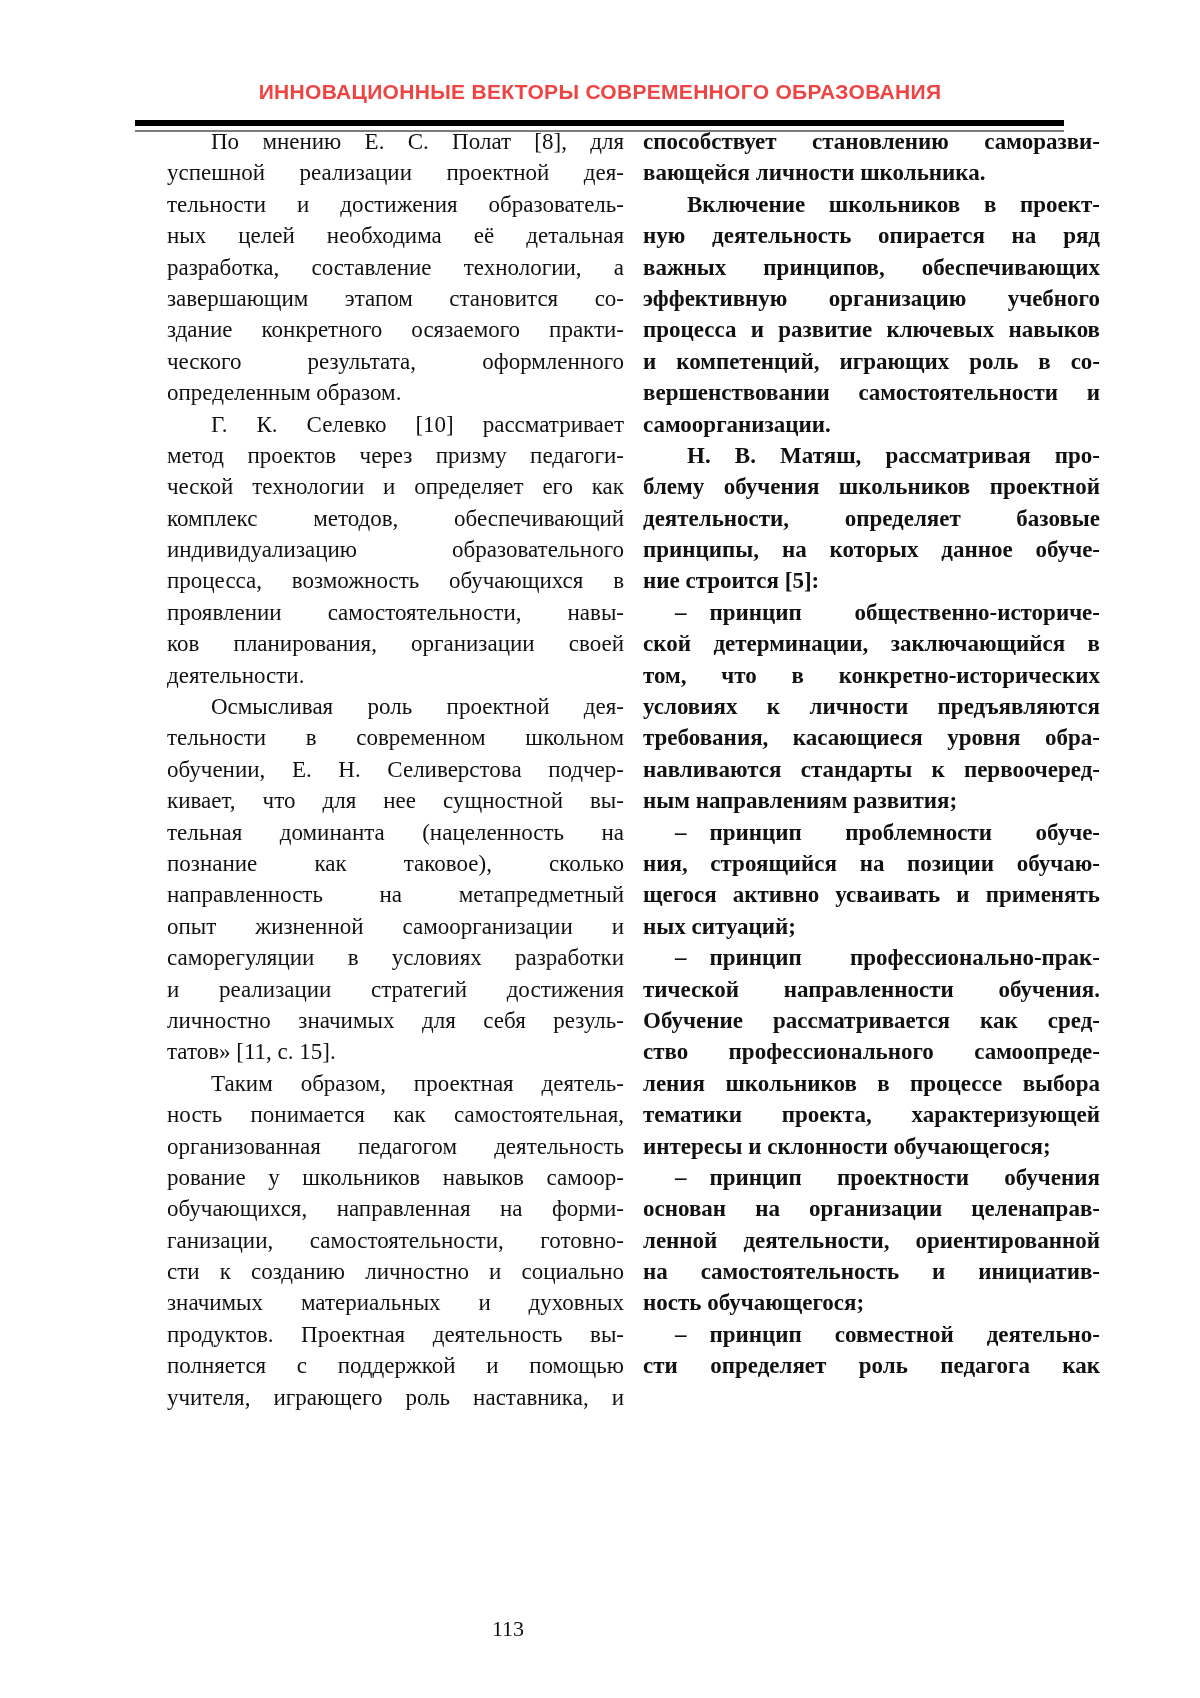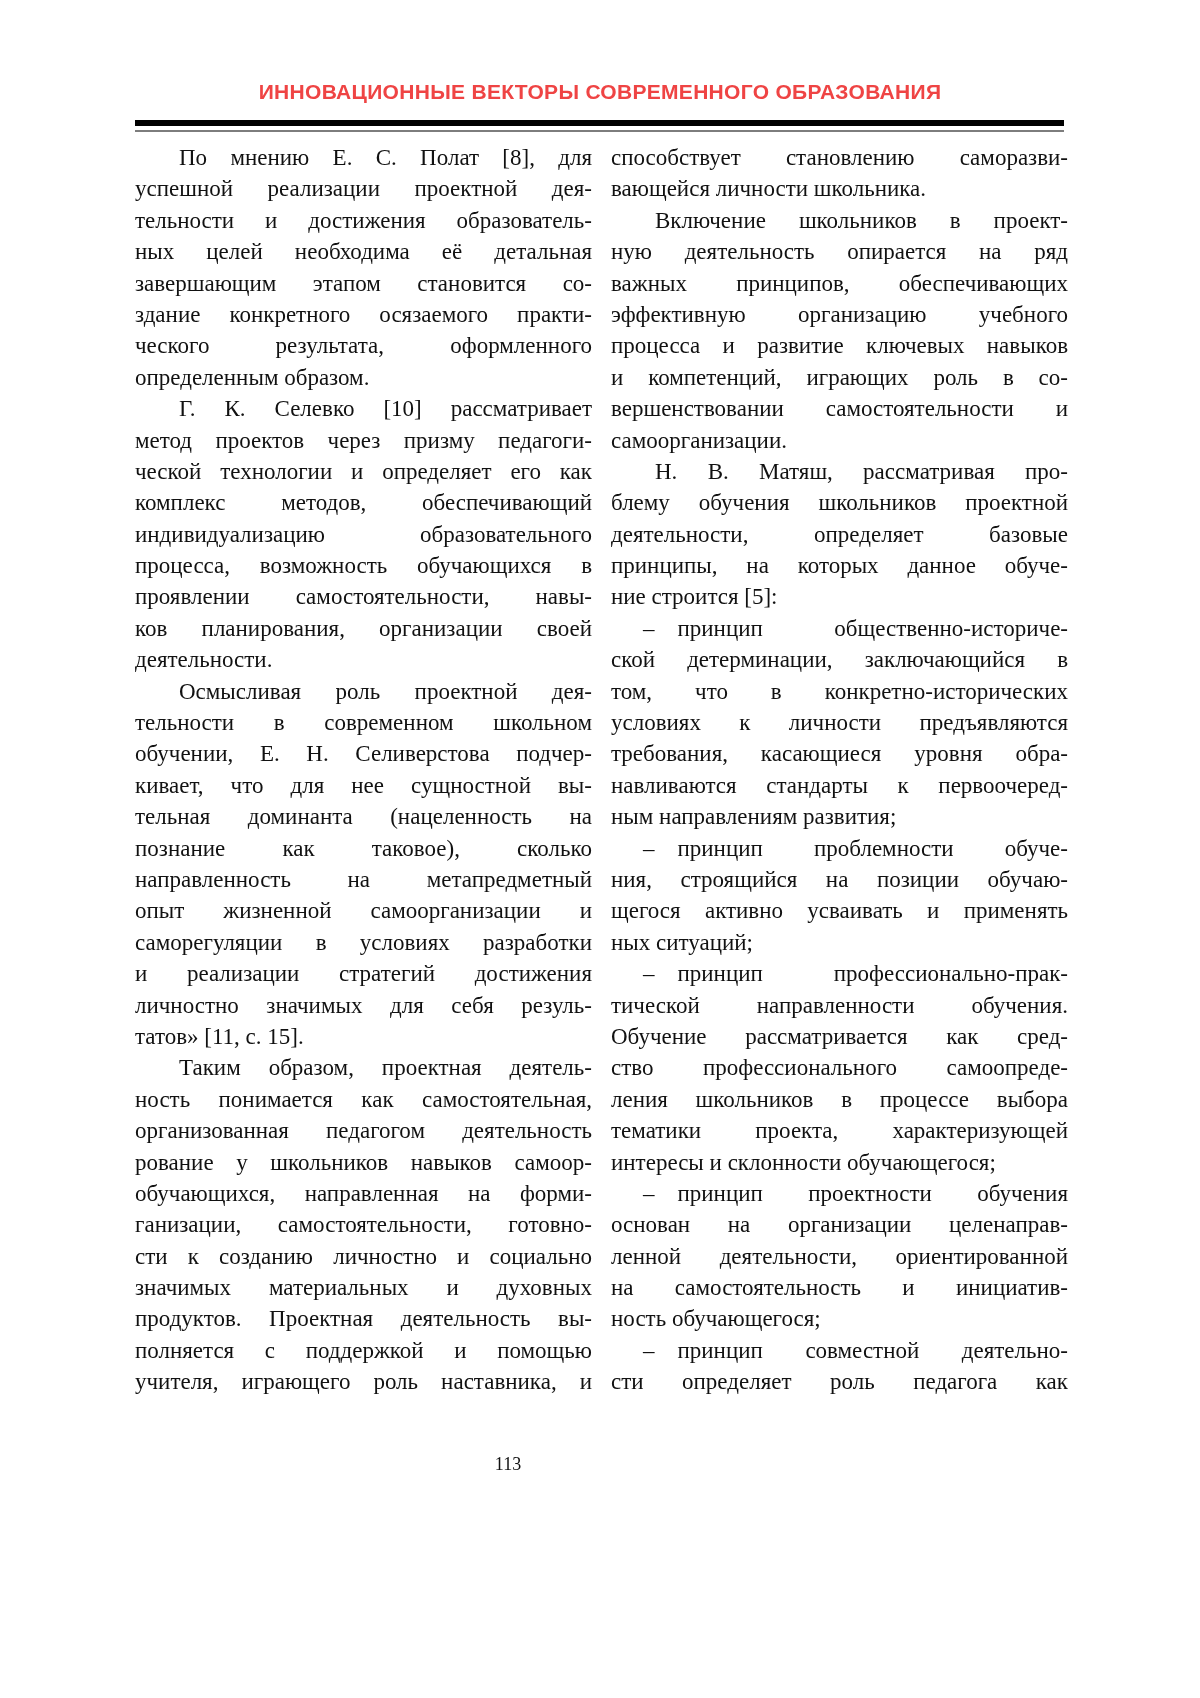--- a/index.html
+++ b/index.html
@@ -29,59 +29,61 @@
   .header-rule {
     position: absolute;
     top: 120px; left: 135px; width: 929px;
     height: 12px;
     box-sizing: border-box;
     border-top: 6px solid #000000;
     border-bottom: 2px solid #7d7d7d;
   }
   .column {
     position: absolute;
-    top: 142px;
+    top: 126px;
     width: 457px;
     font-size: 23px;
     line-height: 31.4px;
     color: #111111;
+    margin-left: 32px;
   }
   .column-left  { left: 135px; }
-  .column-right { left: 611px; }
+  .column-right { left: 611px; font-weight: bold; }
   .line {
     text-align: justify;
     text-align-last: justify;
     white-space: normal;
     height: 31.4px;
     overflow: hidden;
   }
   .line.para-end { text-align-last: auto; }
   .line.first { text-indent: 44px; }
   .line.bullet-first { text-indent: 32px; }
   .page-number {
     position: absolute;
-    top: 1454px; left: 0; width: 1016px;
+    top: 1616px; left: 0; width: 1016px;
     text-align: center;
-    font-size: 18px;
+    font-size: 22px;
     color: #111111;
   }
 </style>
 </head>
 <body>
 
 <div class="page">
   <div class="running-header">ИННОВАЦИОННЫЕ ВЕКТОРЫ СОВРЕМЕННОГО ОБРАЗОВАНИЯ</div>
 
   <div class="header-rule"></div>
 
   <div class="column column-left" id="col-left">
       <div class="line first">По мнению Е. С. Полат [8], для</div>
       <div class="line">успешной реализации проектной дея-</div>
       <div class="line">тельности и достижения образователь-</div>
       <div class="line">ных целей необходима её детальная</div>
+      <div class="line">разработка, составление технологии, а</div>
       <div class="line">завершающим этапом становится со-</div>
       <div class="line">здание конкретного осязаемого практи-</div>
       <div class="line">ческого результата, оформленного</div>
       <div class="line para-end">определенным образом.</div>
       <div class="line first">Г. К. Селевко [10] рассматривает</div>
       <div class="line">метод проектов через призму педагоги-</div>
       <div class="line">ческой технологии и определяет его как</div>
       <div class="line">комплекс методов, обеспечивающий</div>
       <div class="line">индивидуализацию образовательного</div>
       <div class="line">процесса, возможность обучающихся в</div>

